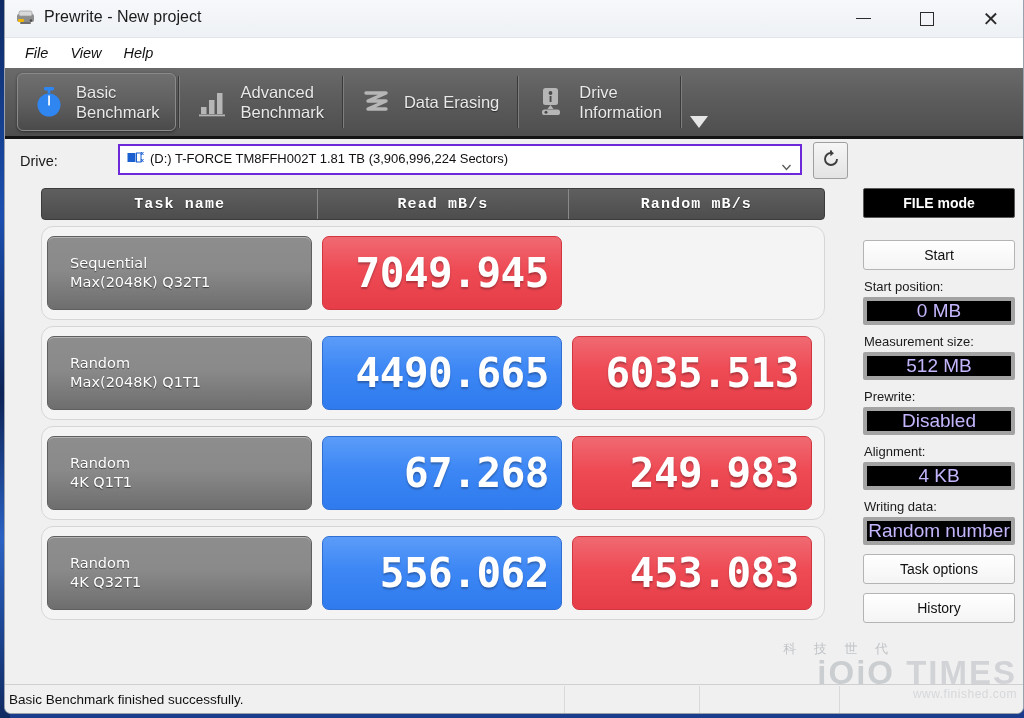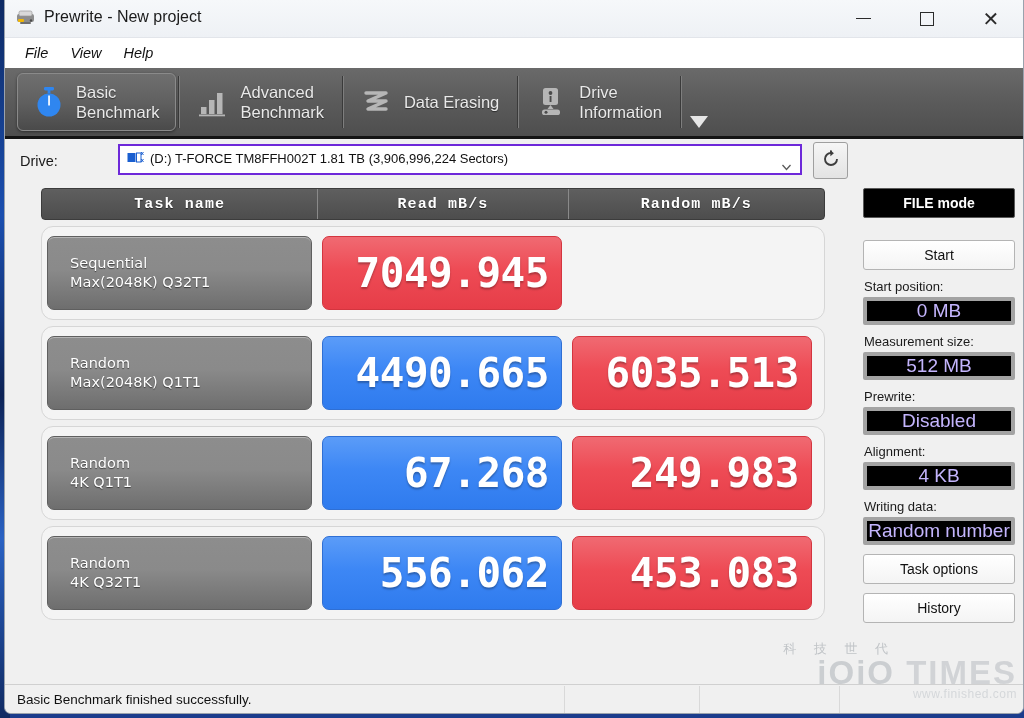--- a/index.html
+++ b/index.html
@@ -272,21 +272,21 @@
   .statusbar {
     position: absolute; left: 0; bottom: 0; width: 100%;
     height: 28px;
     background: #f0f0f0;
     border-top: 1px solid #d0d0d0;
     display: flex; align-items: center;
   }
   .sb-panel {
     height: 27px;
     display: flex; align-items: center;
-    padding-left: 12px;
+    padding-left: 4px;
     font-size: 13.5px; color: #111;
     border-right: 1px solid #d9d9d9;
     box-sizing: border-box;
   }
   .sb-p0 { width: 560px; }
   .sb-p1 { width: 135px; }
   .sb-p2 { width: 140px; }
   .sb-p3 { flex: 1; border-right: none; }
   
   .watermark {

